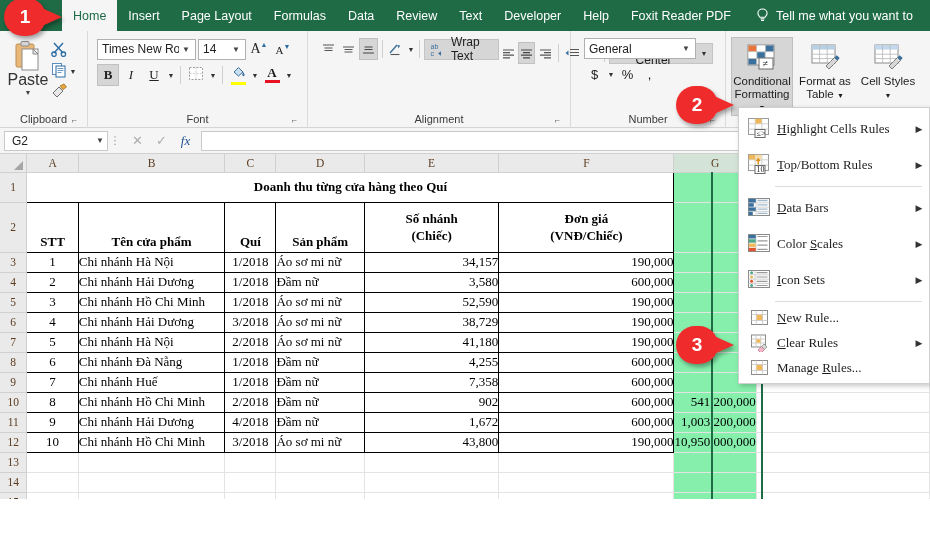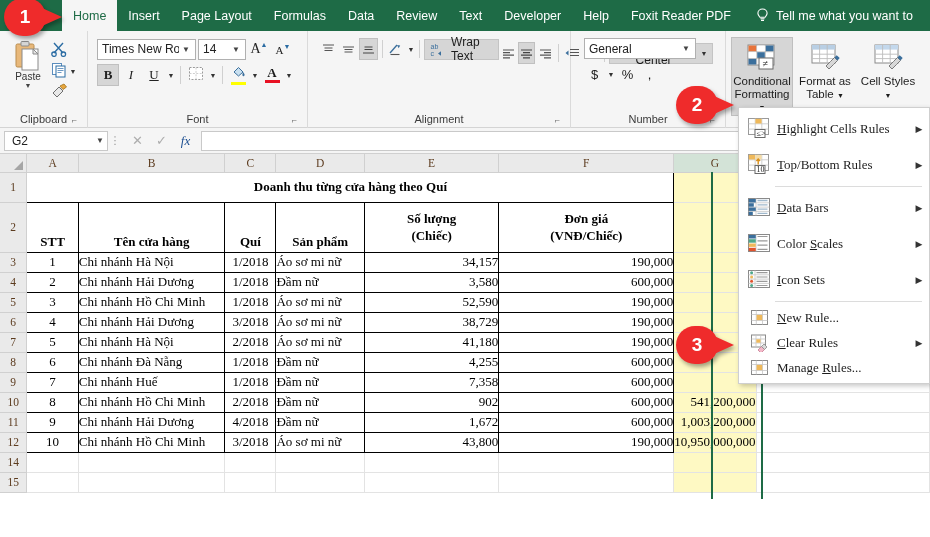--- a/index.html
+++ b/index.html
@@ -74,21 +74,21 @@
     color: #707070; font-size: 9px; line-height: 9px;
   }
   .grp-body { display: flex; flex: 1; align-items: flex-start; padding-top: 3px; }
 
   
   .paste-btn {
     width: 46px; display: flex; flex-direction: column; align-items: center;
     padding-top: 2px;
   }
   .paste-ico { width: 30px; height: 32px; }
-  .paste-lbl { font-size: 10px; color: #333; margin-top: -1px; }
+  .paste-lbl { font-size: 16px; color: #333; margin-top: -1px; }
   .paste-caret { font-size: 7px; color: #444; line-height: 6px; margin-top: 1px;}
   .clip-small { display: flex; flex-direction: column; gap: 3px; padding-top: 3px; }
   .clip-row { display: flex; align-items: center; height: 18px; }
 
   
   .font-row1 { display: flex; align-items: center; gap: 2px; }
   .font-row2 { display: flex; align-items: center; gap: 1px; margin-top: 4px; }
   .combo {
     height: 21px; border: 1px solid #b0b0b0; background: #fff;
     display: flex; align-items: center; padding: 0 2px 0 4px;
@@ -206,21 +206,21 @@
   .ct { text-align: center; }
   .bold { font-weight: bold; }
   .title-cell {
     font-weight: bold; font-size: 17px; text-align: center;
     font-family: "Liberation Serif", serif;
   }
   .hd-cell {
     font-weight: bold; font-size: 14px; text-align: center; vertical-align: bottom;
     font-family: "Liberation Serif", serif; line-height: 17px;
   }
-  td.gsel { background: #fef9c3; }
+  td.gsel { background: #86efac; }
 
   
   .gband {
     position: absolute; pointer-events: none;
     border-left: 2px solid #1e6b46; border-right: 2px solid #1e6b46;
   }
 
   
   .watermark {
     position: absolute; left: 181px; top: 272px;
@@ -662,25 +662,25 @@
     <tr>
       <td class="rowh"><span>1</span></td>
       <td class="cell db title-cell" colspan="6" style="height:30px;"><span>Doanh thu từng cửa hàng theo Quí</span></td>
       <td class="cell gsel"></td>
       <td class="cell"></td>
     </tr>
 
     <tr>
       <td class="rowh" style="height:50px;"><span>2</span></td>
       <td class="cell db hd-cell" style="height:50px;padding-bottom:2px;margin-top:40px;"><span>STT</span></td>
-      <td class="cell db hd-cell" style="padding-bottom:2px;"><span>Tên cửa hàng</span></td>
+      <td class="cell db hd-cell" style="padding-bottom:2px;"><span>Tên cửa phẩm</span></td>
       <td class="cell db hd-cell" style="padding-bottom:2px;"><span>Quí</span></td>
       <td class="cell db hd-cell" style="padding-bottom:2px;"><span>Sản phẩm</span></td>
       <td class="cell db hd-cell" style="vertical-align:middle;">
-        <div>Số lượng</div>
+        <div>Số nhánh</div>
         <div>(Chiếc)</div>
       </td>
       <td class="cell db hd-cell" style="vertical-align:middle;">
         <div>Đơn giá</div>
         <div>(VNĐ/Chiếc)</div>
       </td>
       <td class="cell gsel"></td>
       <td class="cell"></td>
     </tr>
 
@@ -788,20 +788,31 @@
       <td class="cell db ct"><span>10</span></td>
       <td class="cell db pl"><span>Chi nhánh Hồ Chi Minh</span></td>
       <td class="cell db ct"><span>3/2018</span></td>
       <td class="cell db pl"><span>Áo sơ mi nữ</span></td>
       <td class="cell db pr"><span>43,800</span></td>
       <td class="cell db pr"><span>190,000</span></td>
       <td class="cell gsel pr"><span>10,950,000,000</span></td>
       <td class="cell"></td>
     </tr>
 
+    <tr>
+      <td class="rowh"><span>13</span></td>
+      <td class="cell"></td>
+          <td class="cell"></td>
+      <td class="cell"></td>
+          <td class="cell"></td>
+      <td class="cell"></td>
+          <td class="cell"></td>
+      <td class="cell gsel"></td>
+          <td class="cell"></td>
+    </tr>
     <tr>
       <td class="rowh"><span>14</span></td>
       <td class="cell"></td>
           <td class="cell"></td>
       <td class="cell"></td>
           <td class="cell"></td>
       <td class="cell"></td>
           <td class="cell"></td>
       <td class="cell gsel"></td>
           <td class="cell"></td>

